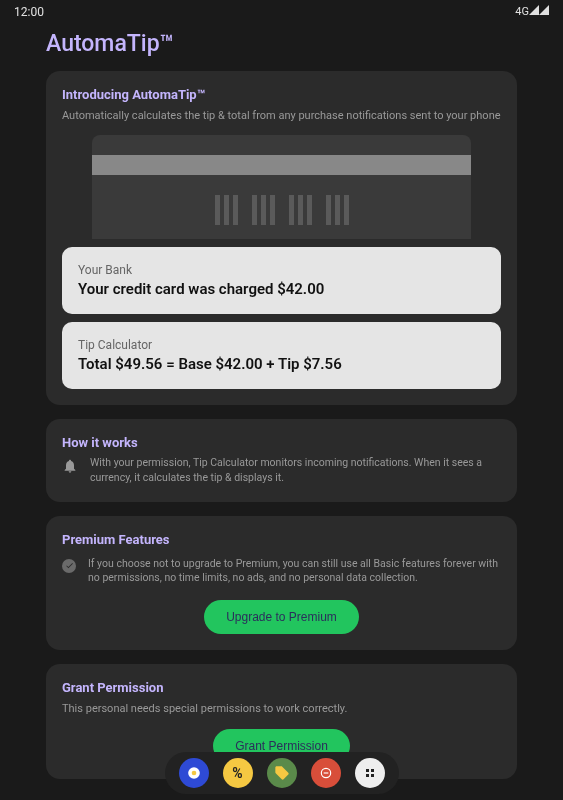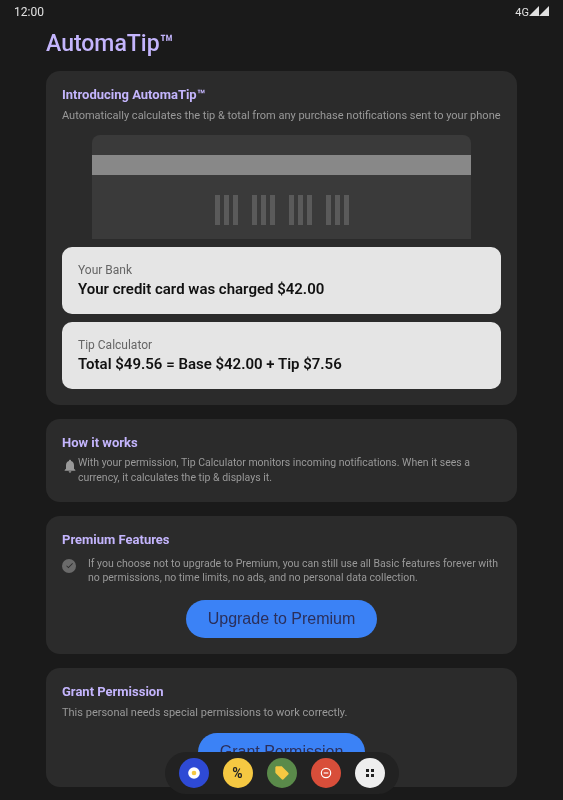--- a/index.html
+++ b/index.html
@@ -12,21 +12,21 @@
       height: 800px;
       background: #1a1a1a;
       font-family: -apple-system, BlinkMacSystemFont, 'Segoe UI', Roboto, sans-serif;
       color: #e0e0e0;
       overflow: hidden;
       position: relative;
     }
     .status-bar {
       display: flex;
       justify-content: space-between;
-      align-items: center;
+      align-items: flex-start;
       padding: 5px 14px;
       font-size: 12px;
       color: #e0e0e0;
     }
     .status-right {
       display: flex;
       align-items: center;
       font-size: 11px;
     }
     .content {
@@ -95,20 +95,21 @@
       color: #666666;
       margin-bottom: 3px;
     }
     .notif-text {
       font-size: 15px;
       font-weight: 600;
       color: #111111;
     }
     .how-row {
       display: flex;
+      gap: 12px;
       align-items: flex-start;
     }
     .how-icon {
       flex-shrink: 0;
       width: 16px;
       height: 16px;
       color: #999;
       margin-top: 2px;
     }
     .how-text {
@@ -134,26 +135,26 @@
       justify-content: center;
       margin-top: 2px;
     }
     .check-icon svg {
       width: 9px;
       height: 9px;
     }
     .btn {
       display: block;
       margin: 0 auto;
-      background: #3b82f6;
+      background: #22c55e;
       color: #2b2f5b;
       border: none;
       border-radius: 20px;
       padding: 10px 22px;
-      font-size: 16px;
+      font-size: 12px;
       font-weight: 500;
       cursor: pointer;
     }
     .bottom-dock {
       position: absolute;
       bottom: 6px;
       left: 50%;
       transform: translateX(-50%);
       background: #222222;
       border-radius: 26px;

